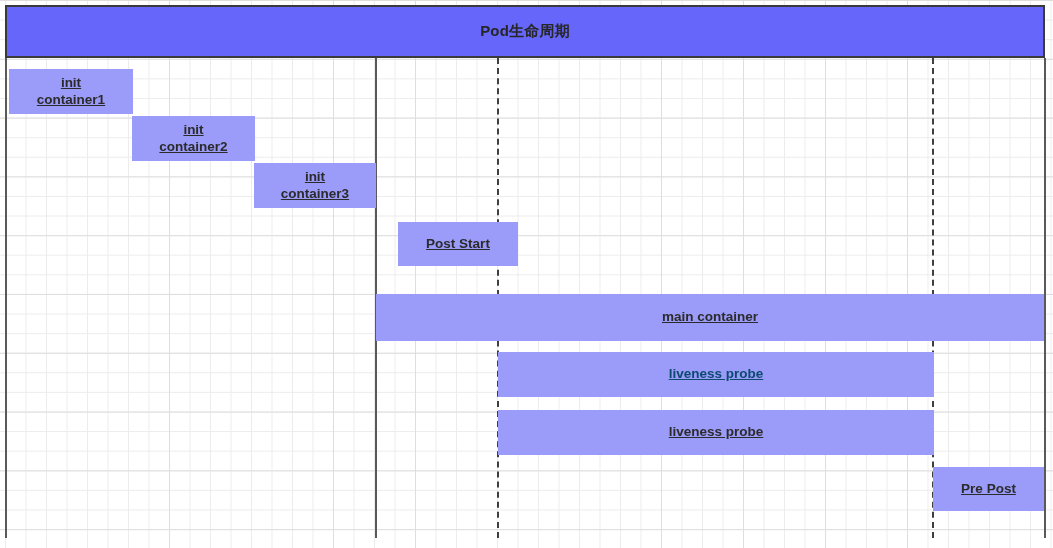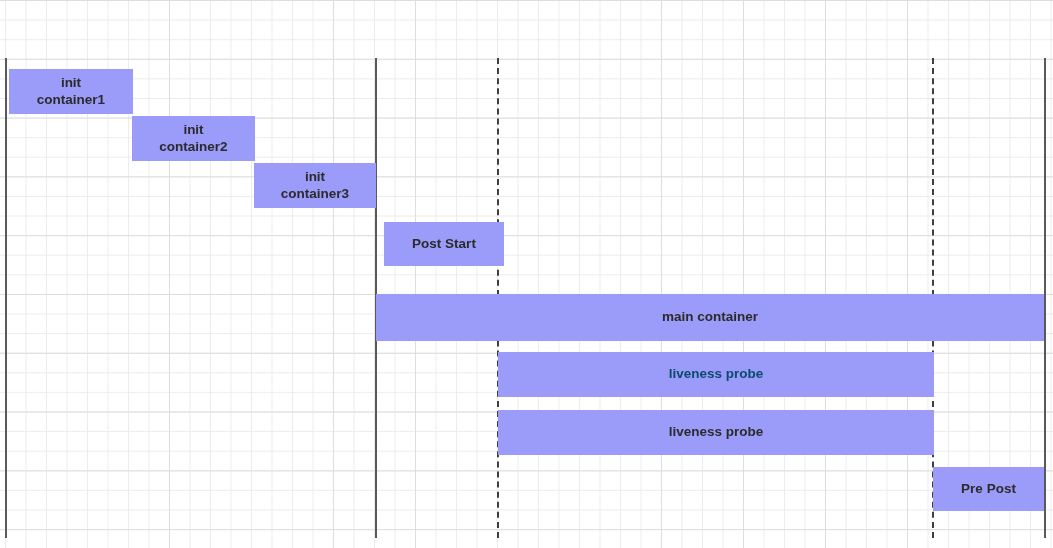--- a/index.html
+++ b/index.html
@@ -80,53 +80,57 @@
     justify-content: center;
     box-sizing: border-box;
   }
   .bar-label {
     font-size: 13.5px;
     font-weight: bold;
     color: #2b2b2b;
     text-align: center;
     line-height: 1.25;
     white-space: pre-line;
+    text-decoration: underline;
   }
 </style>
 </head>
 <body>
 
 <div id="canvas">
 
   <div id="grid-minor"></div>
   <div id="grid-major"></div>
 
   <div id="marker-layer">
       <div class="vline-solid" style="left: 5px; top: 58px; height: 480px;"></div>
       <div class="vline-solid" style="left: 375px; top: 58px; height: 480px;"></div>
       <div class="vline-dashed" style="left: 497px; top: 58px; height: 480px;"></div>
       <div class="vline-dashed" style="left: 932px; top: 58px; height: 480px;"></div>
       <div class="vline-solid" style="left: 1044px; top: 58px; height: 480px;"></div>
     </div>
 
+  <div id="title-bar">
+    <span id="title-text">Pod生命周期</span>
+  </div>
 
   <div id="bar-layer">
       <div class="bar" style="left: 9px; top: 69px; width: 124px; height: 45px; background: rgb(155, 155, 250);">
         <span class="bar-label" style="color: rgb(43, 43, 43);">init
 container1</span>
       </div>
       <div class="bar" style="left: 132px; top: 116px; width: 123px; height: 45px; background: rgb(155, 155, 250);">
         <span class="bar-label" style="color: rgb(43, 43, 43);">init
 container2</span>
       </div>
       <div class="bar" style="left: 254px; top: 163px; width: 122px; height: 45px; background: rgb(155, 155, 250);">
         <span class="bar-label" style="color: rgb(43, 43, 43);">init
 container3</span>
       </div>
-      <div class="bar" style="left: 384px; top: 222px; width: 120px; height: 44px; background: rgb(155, 155, 250);">
+      <div class="bar" style="left: 398px; top: 222px; width: 120px; height: 44px; background: rgb(155, 155, 250);">
         <span class="bar-label" style="color: rgb(43, 43, 43);">Post Start</span>
       </div>
       <div class="bar" style="left: 376px; top: 294px; width: 668px; height: 47px; background: rgb(155, 155, 250);">
         <span class="bar-label" style="color: rgb(43, 43, 43);">main container</span>
       </div>
       <div class="bar" style="left: 498px; top: 352px; width: 436px; height: 45px; background: rgb(155, 155, 250);">
         <span class="bar-label" style="color: #0c4a6e;">liveness probe</span>
       </div>
       <div class="bar" style="left: 498px; top: 410px; width: 436px; height: 45px; background: rgb(155, 155, 250);">
         <span class="bar-label" style="color: rgb(43, 43, 43);">liveness probe</span>

